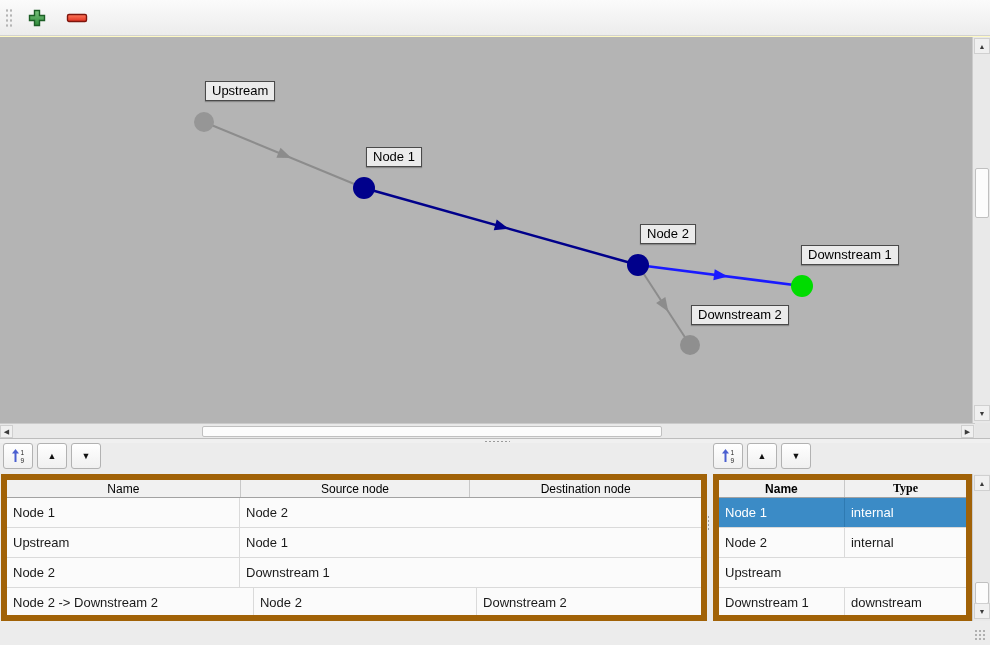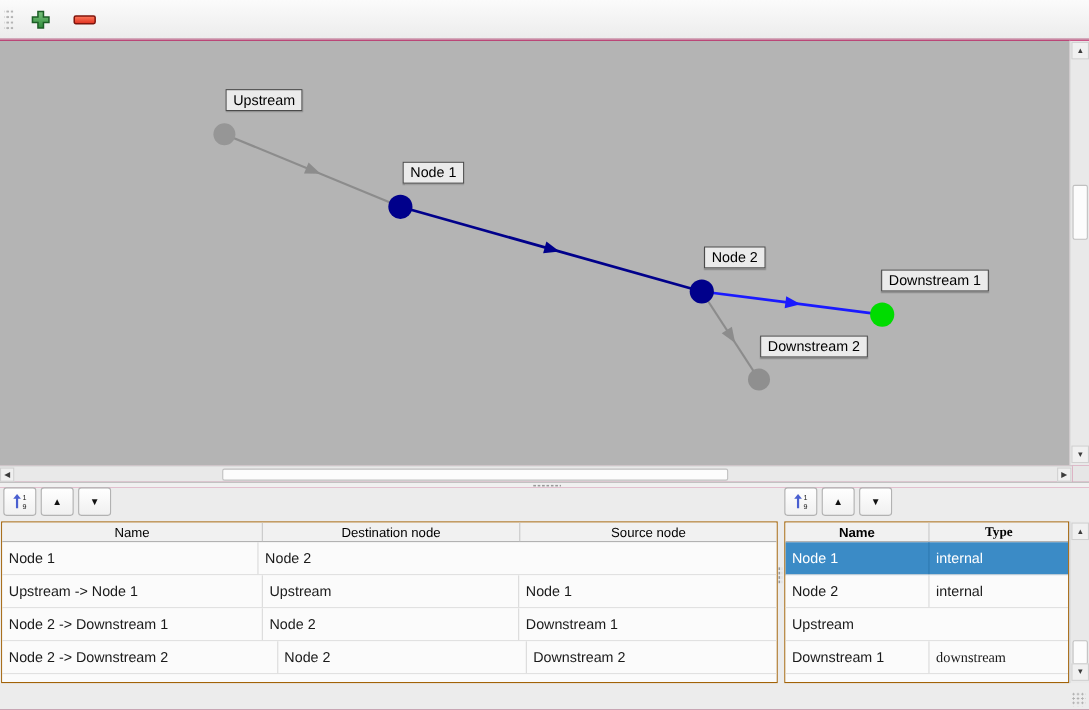--- a/index.html
+++ b/index.html
@@ -1,18 +1,18 @@
 <!DOCTYPE html>
 <html><head>
 <meta charset="utf-8">
 <style>
   * { box-sizing: border-box; }
   html,body { margin:0; padding:0; }
   body { font-family:"Liberation Sans", sans-serif; background:#d8d8d8; }
-  #app { position:relative; width:990px; height:645px; background:#be185d; overflow:hidden; font-size:13px; color:#1a1a1a; }
+  #app { position:relative; width:990px; height:645px; background:#fef9c3; overflow:hidden; font-size:13px; color:#1a1a1a; }
 
   
   .toolbar { position:absolute; left:0; top:0; width:990px; height:36px;
     background:linear-gradient(#fbfbfb,#ececec); border-bottom:1px solid #d2d2d2;
     display:flex; align-items:center; }
   .toolbar-grip { width:8px; height:22px; margin-left:4px;
     background-image:radial-gradient(circle,#b4b4b4 1px,transparent 1.3px);
     background-size:4px 5px; background-position:1px 1px; }
   .tb-btn { width:30px; height:30px; margin-left:10px; border:none; background:transparent;
     display:flex; align-items:center; justify-content:center; padding:0; }
@@ -47,21 +47,21 @@
 
   
   .bottom-panel { position:absolute; left:0; top:443px; width:990px; height:202px; background:#ececec; }
   .btn-group { position:absolute; top:0; display:flex; gap:4px; }
   .small-btn { width:30px; height:26px; background:linear-gradient(#ffffff,#f0f0f0);
     border:1px solid #b2b2b2; border-radius:3px; display:flex; align-items:center;
     justify-content:center; font-size:9px; color:#111; padding:0; }
 
   
   .dtable { position:absolute; top:31px; height:147px; background:#fbfbfb;
-    border:1px solid #a16207; overflow:hidden; }
+    border:6px solid #a16207; overflow:hidden; }
   #edge-table { left:1px; width:706px; }
   #node-table { left:713px; width:259px; }
   .thead { display:flex; height:18px; background:#f1f1f1; border-bottom:1px solid #a2a2a2; }
   .th { font-size:12px; display:flex; align-items:center; justify-content:center;
     border-right:1px solid #c8c8c8; color:#000; }
   .th:last-child { border-right:none; }
   #node-table .th { font-weight:bold; }
   .trow { display:flex; height:30px; border-bottom:1px solid #dadada; background:#fbfbfb; }
   .trow.partial { height:8px; }
   .td { font-size:13px; display:flex; align-items:center; padding-left:6px;
@@ -185,35 +185,33 @@
           <span>▲</span>
         </button>
       <button class="small-btn">
           <span>▼</span>
         </button>
     </div>
 
     <div class="dtable" id="edge-table">
       <div class="thead">
         <div class="th" style="width:237px;">Name</div>
+        <div class="th" style="width:233px;">Source node</div>
         <div class="th" style="width:234px;">Destination node</div>
-        <div class="th" style="width:233px;">Source node</div>
       </div>
       <div id="edge-rows">
           <div class="trow">
             <div class="td" style="width: 233px;">Node 1</div>
             <div class="td" style="width: 234px;">Node 2</div>
           </div>
           <div class="trow">
-            <div class="td" style="width: 237px;">Upstream -&gt; Node 1</div>
             <div class="td" style="width: 233px;">Upstream</div>
             <div class="td" style="width: 234px;">Node 1</div>
           </div>
           <div class="trow">
-            <div class="td" style="width: 237px;">Node 2 -&gt; Downstream 1</div>
             <div class="td" style="width: 233px;">Node 2</div>
             <div class="td" style="width: 234px;">Downstream 1</div>
           </div>
           <div class="trow">
             <div class="td" style="width: 258px;">Node 2 -&gt; Downstream 2</div>
             <div class="td" style="width: 233px;">Node 2</div>
             <div class="td" style="width: 234px;">Downstream 2</div>
           </div>
         </div>
       <div class="trow partial"></div>
@@ -233,21 +231,21 @@
           </div>
           <div class="trow">
             <div class="td" style="width: 131px;">Node 2</div>
             <div class="td" style="width: 126px;">internal</div>
           </div>
           <div class="trow">
             <div class="td" style="width: 131px;">Upstream</div>
           </div>
           <div class="trow">
             <div class="td" style="width: 131px;">Downstream 1</div>
-            <div class="td" style="width: 126px; font-family: Liberation Serif, serif;">downstream</div>
+            <div class="td" style="width: 126px;">downstream</div>
           </div>
         </div>
       <div class="trow partial"></div>
     </div>
 
     <div class="vsb" style="left:972px; top:31px; height:147px;">
       <button class="sb-btn" style="top:1px;">
           <span>▲</span>
         </button>
       <div class="sb-thumb" style="left:2px; top:108px; width:14px; height:22px;"></div>

